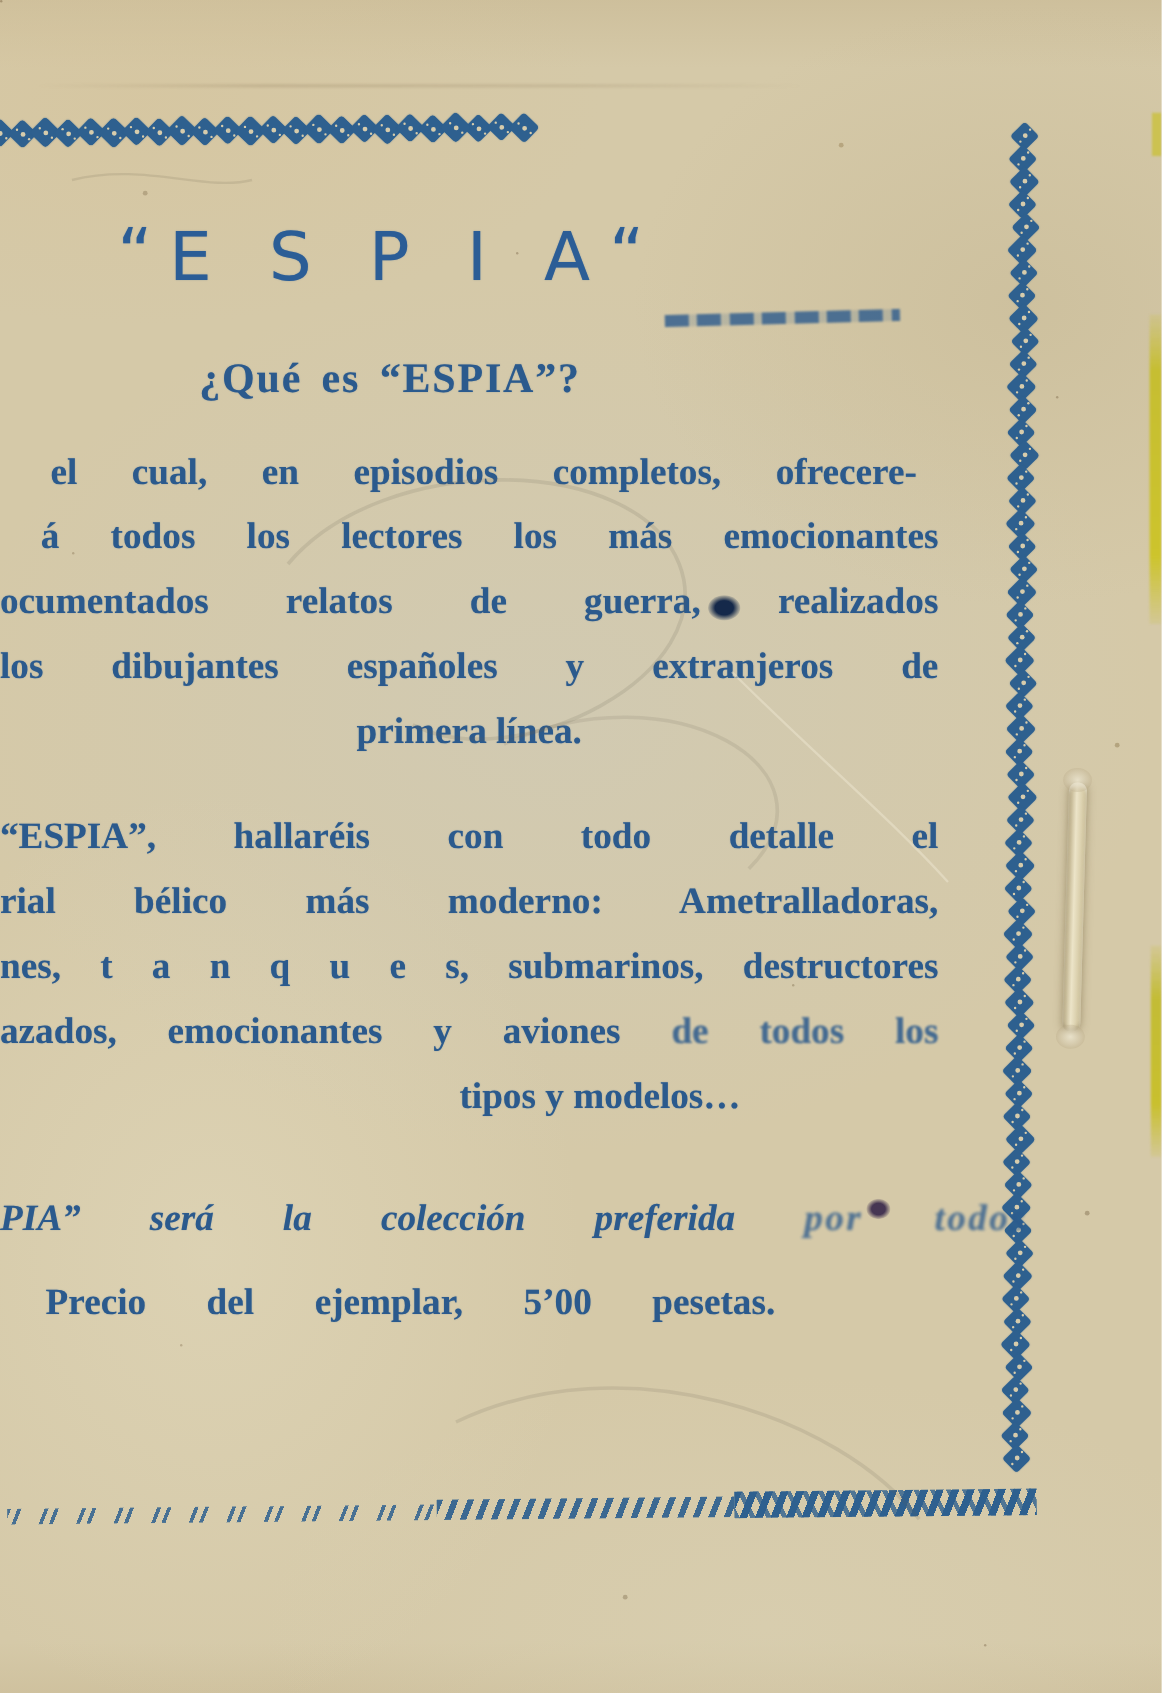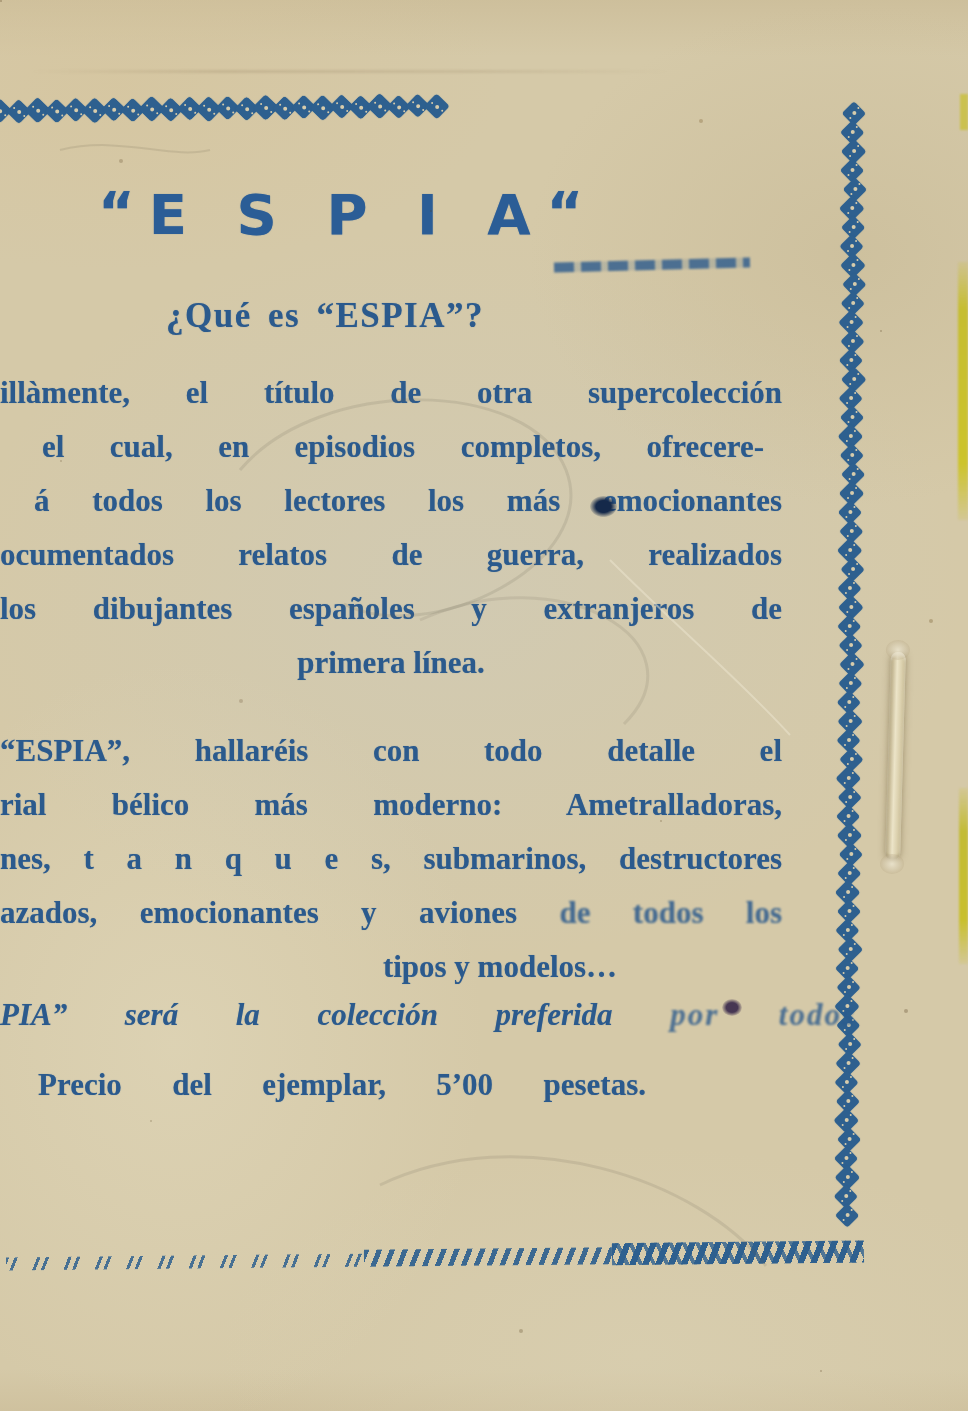--- a/index.html
+++ b/index.html
@@ -42,21 +42,21 @@
   .bb-left{position:absolute;left:4px;top:9px;width:358px;height:13px;opacity:.85;
     background:repeating-linear-gradient(112deg,#2e608f 0 3px,transparent 3px 8px,#2e608f 8px 11px,transparent 11px 29px);}
   .bb-mid{position:absolute;left:362px;top:5px;width:248px;height:17px;opacity:.92;
     background:repeating-linear-gradient(112deg,#2e608f 0 5px,transparent 5px 12px);}
   .bb-right{position:absolute;left:610px;top:1px;width:252px;height:22px;
     background:
       repeating-linear-gradient(112deg,#2e608f 0 6px,transparent 6px 12px),
       repeating-linear-gradient(64deg,rgba(46,96,143,.8) 0 4px,transparent 4px 12px);}
   
   .title-row{position:absolute;left:98px;top:182px;width:560px;white-space:nowrap;
-    font-family:"DejaVu Sans","Liberation Sans",sans-serif;font-weight:bold;font-size:56px;
+    font-family:"DejaVu Sans","Liberation Sans",sans-serif;font-weight:normal;font-size:56px;
     color:#2b5d96;text-shadow:0 0 1px rgba(43,93,150,.55);}
   .title-text{letter-spacing:2px;word-spacing:26px;padding:0 14px;}
   .tq{display:inline-block;transform:translateY(-3px);letter-spacing:0;}
   .title-underline{position:absolute;left:554px;top:260px;width:196px;height:10px;opacity:.8;
     transform:rotate(-1.5deg);filter:blur(1.1px);
     background:repeating-linear-gradient(90deg,#2b5a8d 0 20px,rgba(43,90,141,.2) 20px 27px);}
   .subtitle{position:absolute;left:166px;top:296px;font-weight:700;font-size:35px;
     letter-spacing:1.5px;word-spacing:6px;color:#2b5a8d;text-shadow:0 0 1px rgba(43,90,141,.5);}
   .bodytext{position:absolute;left:0;top:366px;width:782px;font-weight:700;font-size:31px;
     color:#2b5a8d;text-shadow:0 0 1px rgba(43,90,141,.45);}
@@ -227,21 +227,20 @@
     <div class="bb-mid"></div>
     <div class="bb-right"></div>
   </div>
 
   <div class="title-row"><span class="tq">“</span><span class="title-text">E S P I A</span><span class="tq">“</span></div>
   <div class="title-underline"></div>
 
   <div class="subtitle ink">¿Qué es “ESPIA”?</div>
 
   <div class="bodytext">
-    <div class="line jline">illàmente, el título de otra supercolección</div>
     <div class="line jline ind1">el cual, en episodios completos, ofrecere-</div>
     <div class="line jline ind2">á todos los lectores los más emocionantes</div>
     <div class="line jline">ocumentados relatos de guerra, realizados</div>
     <div class="line jline">los dibujantes españoles y extranjeros de</div>
     <div class="line cline">primera línea.</div>
 
     <div class="para2">
       <div class="line jline">“ESPIA”, hallaréis con todo detalle el</div>
       <div class="line jline">rial bélico más moderno: Ametralladoras,</div>
       <div class="line jline">nes, t a n q u e s, submarinos, destructores</div>

